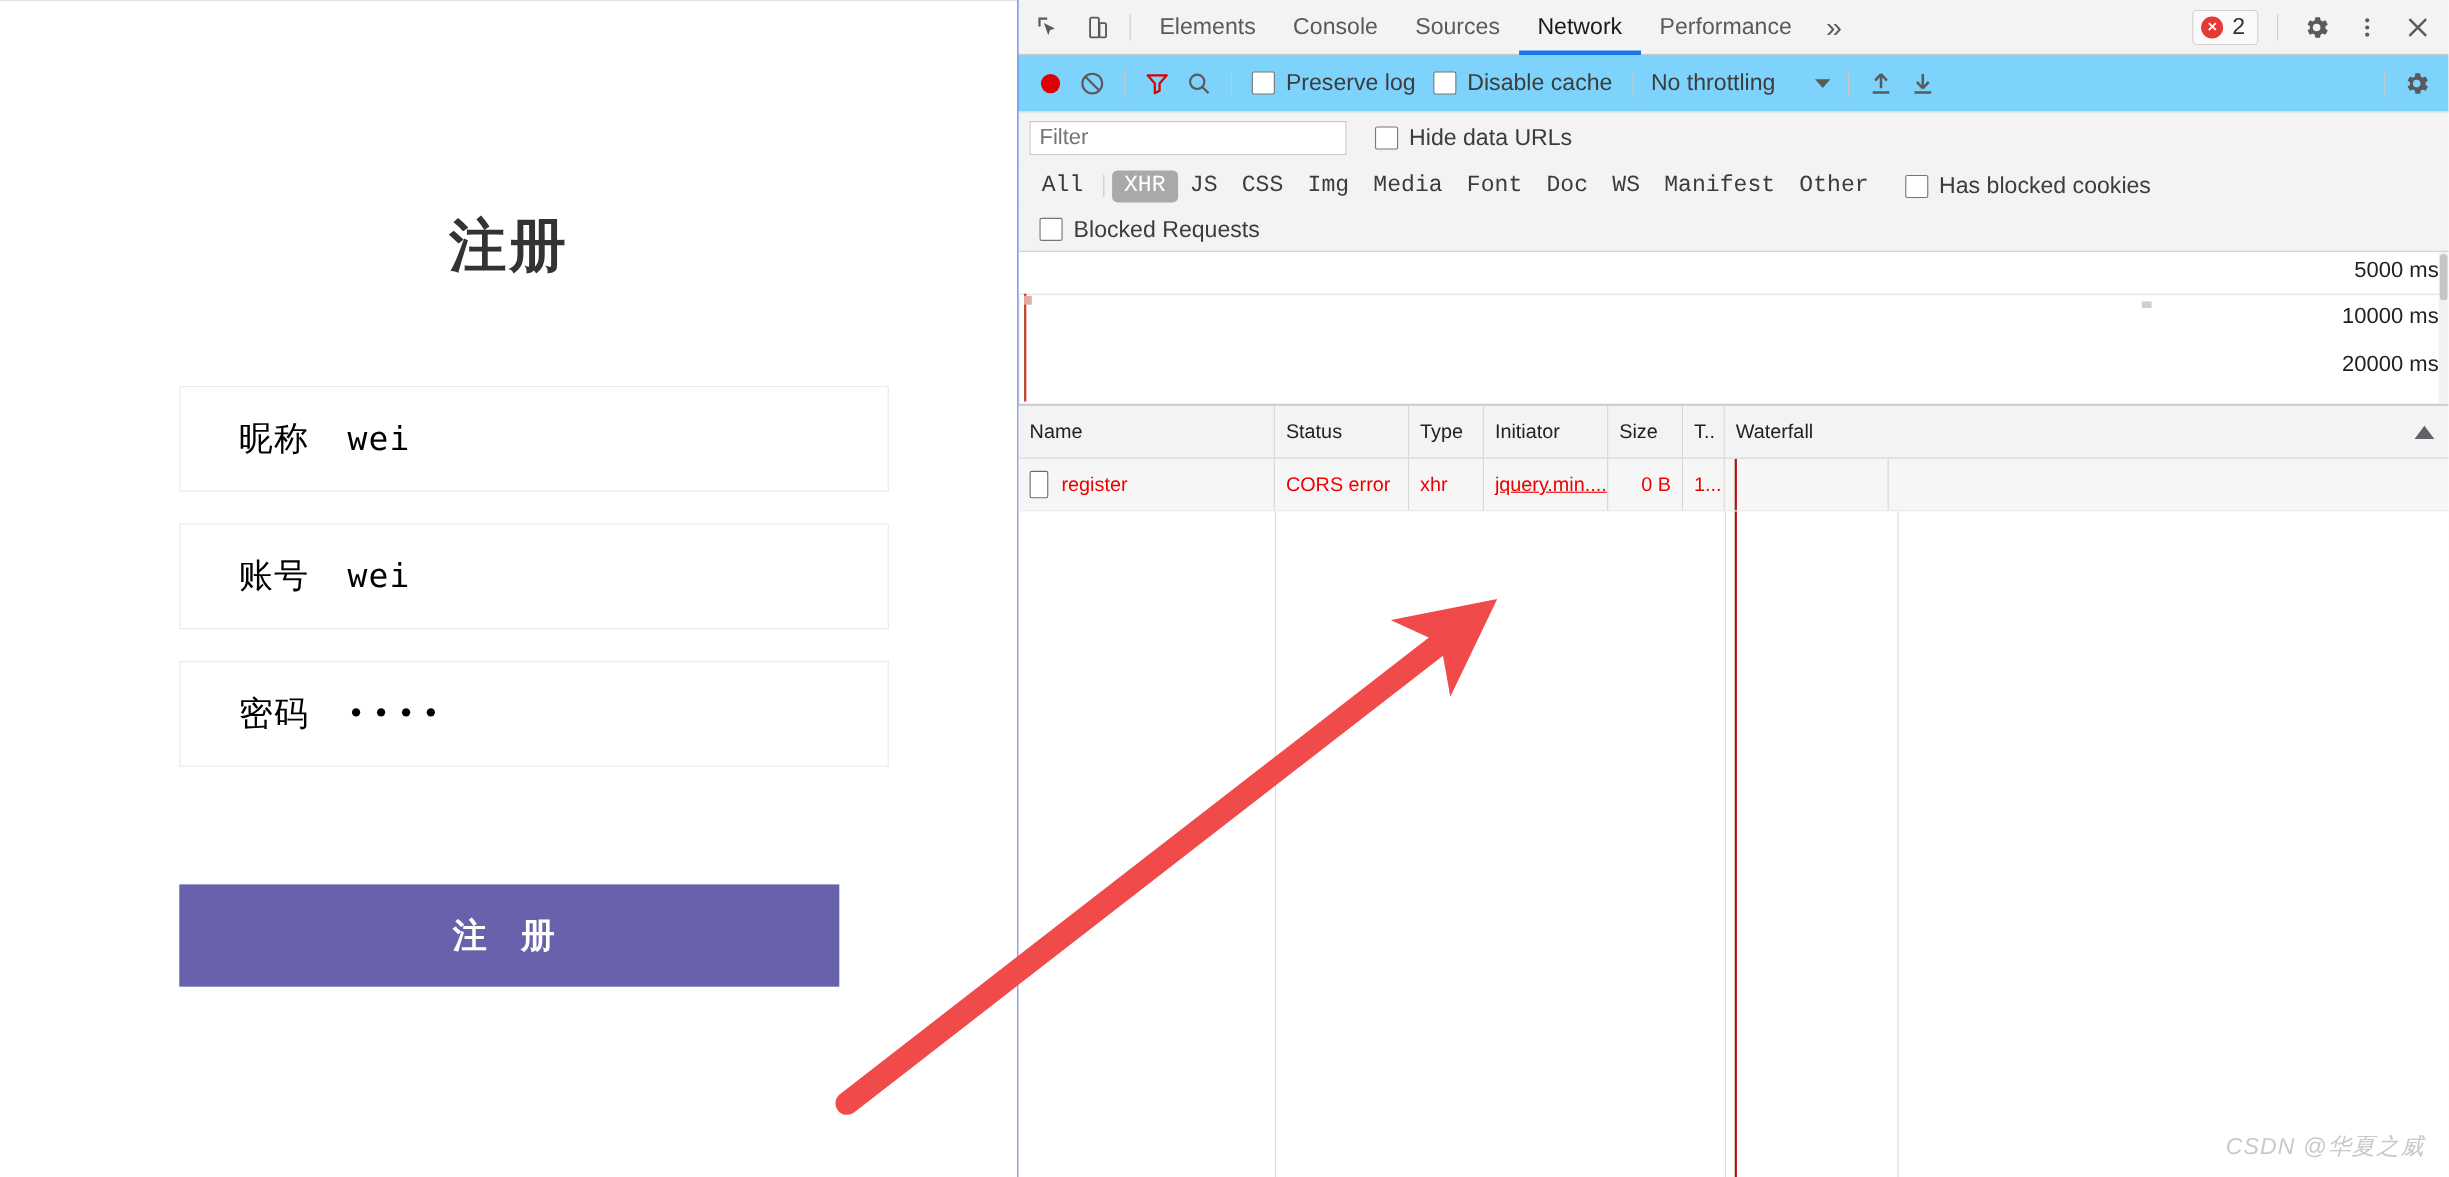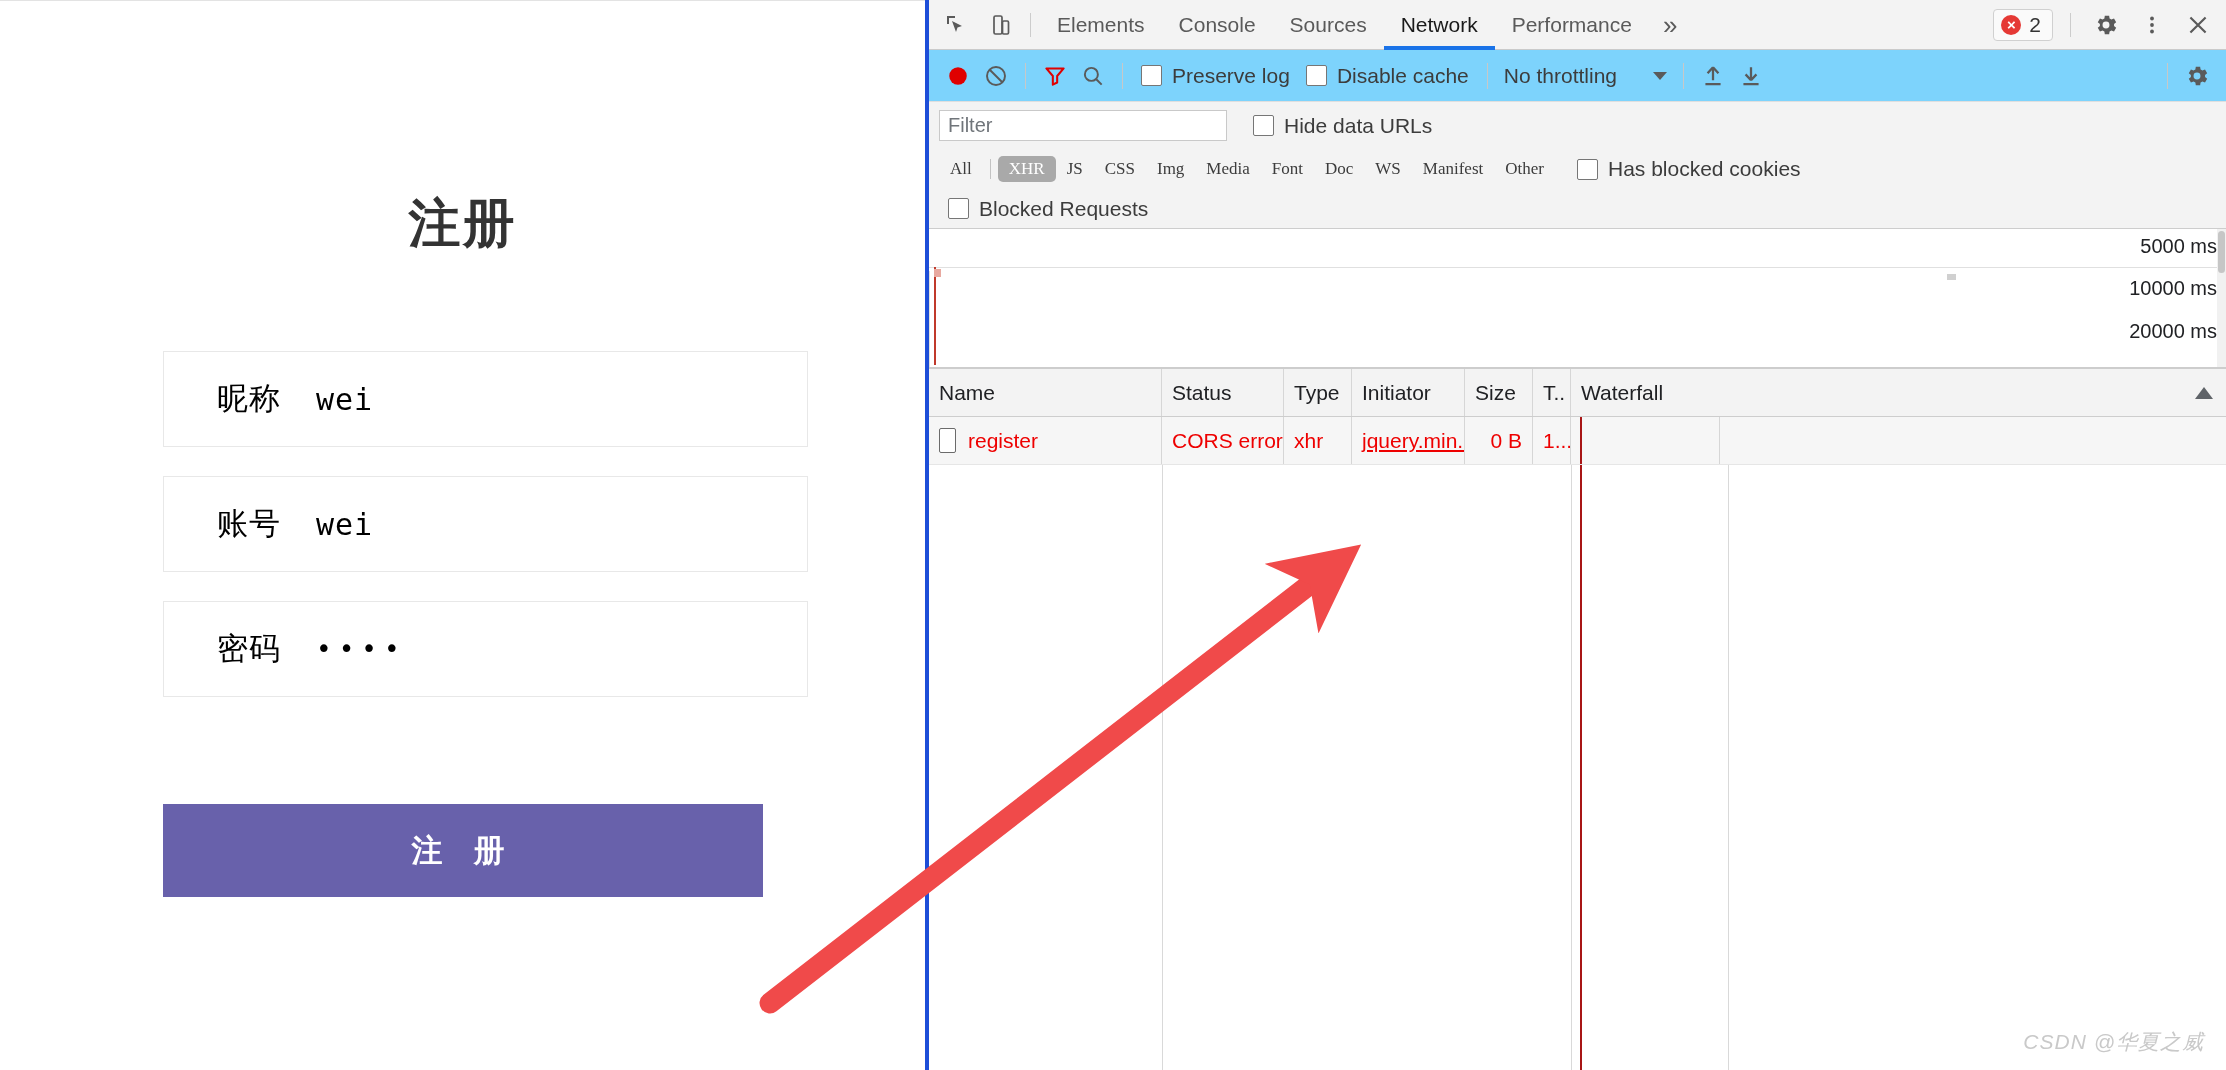--- a/index.html
+++ b/index.html
@@ -46,21 +46,21 @@
     position: absolute; left: 163px; top: 803px; width: 600px; height: 93px;
     background: #6861ab; border: none; cursor: pointer;
     color: #fff; font-size: 31px; font-weight: bold; letter-spacing: 10px;
     font-family: "DejaVu Sans", "Liberation Sans", sans-serif;
   }
 
   
   #devtools {
     position: absolute; left: 925px; top: 0; width: 1301px; height: 1070px;
     background: #f3f3f3;
-    border-left: 4px solid #1d4ed8;
+    border-left: 1px solid #1d4ed8;
     display: flex; flex-direction: column;
     font-size: 0;
   }
 
   
   #dt-tabbar {
     height: 50px; min-height: 50px; background: #f3f3f3;
     border-bottom: 1px solid #cacaca;
     display: flex; align-items: center; position: relative;
   }
@@ -133,23 +133,23 @@
     font-family: "Liberation Sans", sans-serif; outline: none;
   }
   #filter-input::placeholder { color: #70757a; }
 
   
   #dt-typebar {
     min-height: 40px; display: flex; align-items: center;
     background: #f3f3f3; padding-left: 10px; gap: 0;
   }
   .type-chip {
-    font-size: 17px; color: #3c3c3c; padding: 3px 11px; cursor: pointer;
+    font-size: 21px; color: #3c3c3c; padding: 3px 11px; cursor: pointer;
     border-radius: 5px; white-space: nowrap;
-    font-family: Liberation Serif, serif;
+    font-family: Liberation Mono, monospace;
   }
   .type-chip.selected { background: #a9a9a9; color: #fff; }
   .type-divider { width: 1px; height: 20px; background: #c3c3c3; margin: 0 7px; }
 
   
   #dt-blockedbar {
     min-height: 40px; display: flex; align-items: center;
     background: #f3f3f3; padding-left: 11px;
     border-bottom: 1px solid #cdcdcd;
   }
@@ -188,21 +188,21 @@
   }
   #ov-scroll i { position: absolute; top: 2px; right: 1px; width: 7px; height: 42px; background: #c6c6c6; border-radius: 4px; display:block;}
 
   
   #dt-table { flex: 1 1 auto; display: flex; flex-direction: column; background: #fff; min-height: 0; }
   .tr { display: flex; height: 48px; align-items: stretch; }
   #table-head { background: #f3f3f3; border-bottom: 1px solid #cdcdcd; }
   .th, .td {
     display: flex; align-items: center; padding: 0 10px;
     border-right: 1px solid #d6d6d6; overflow: hidden; white-space: nowrap;
-    font-size: 21px; font-family: "Liberation Sans", sans-serif;
+    font-size: 18px; font-family: "Liberation Sans", sans-serif;
   }
   .th { color: #202124; position: relative; cursor: pointer; }
   .td { color: #ee0000; }
   .col-name      { width: 233px; }
   .col-status    { width: 122px; }
   .col-type      { width: 68px;  }
   .col-initiator { width: 113px; }
   .col-size      { width: 68px; justify-content: flex-end; }
   .col-time      { width: 38px; }
   .col-waterfall { flex: 1 1 auto; border-right: none; position: relative; }

